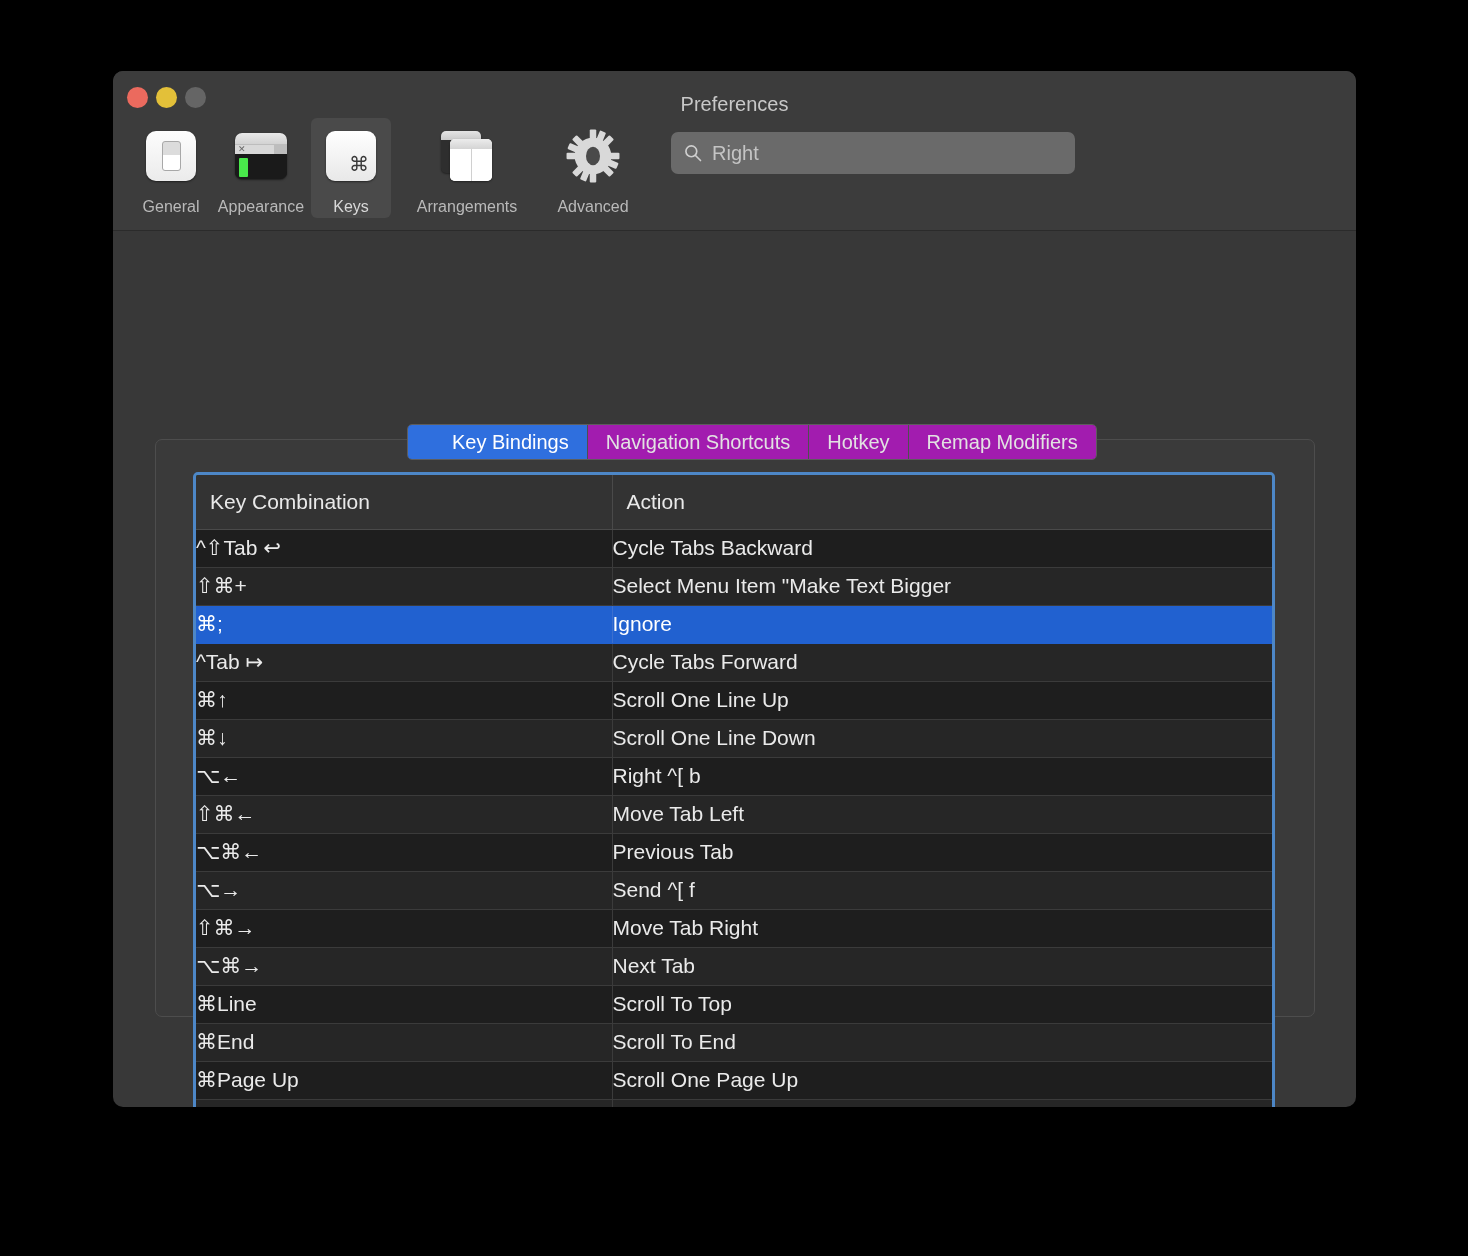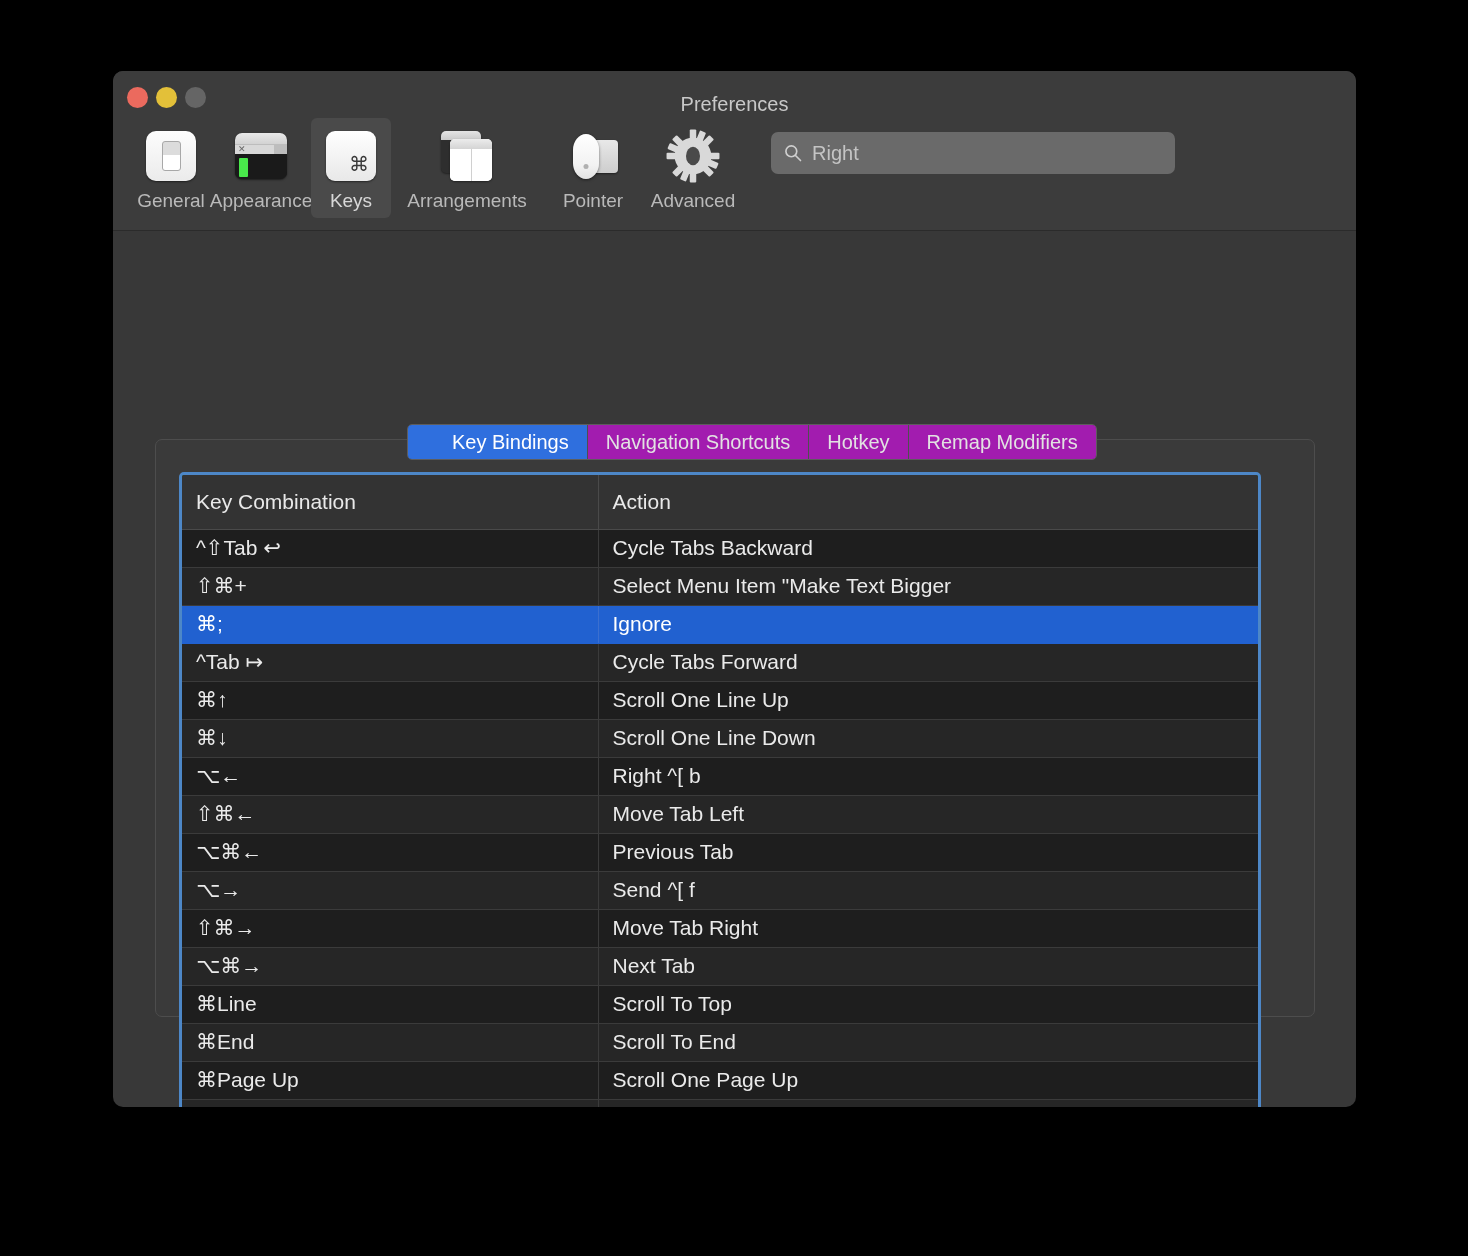--- a/index.html
+++ b/index.html
@@ -73,22 +73,22 @@
   }
   .tb-item.wide { width: 152px; }
   .tb-item.mid  { width: 100px; }
   .tb-item.selected { background: #4a4a4a; height: 100px; }
   .tb-icon {
     width: 62px; height: 62px;
     display: flex; align-items: center; justify-content: center;
     position: relative;
   }
   .tb-label {
-    margin-top: 3px;
-    font-size: 19px;
+    margin-top: 11px;
+    font-size: 16px;
     color: #b9b9b9;
     white-space: nowrap;
   }
   .tb-item.selected .tb-label { color: #d8d8d8; }
 
   
   .ic-general {
     width: 50px; height: 50px; border-radius: 10px;
     background: linear-gradient(180deg,#fdfdfd 0%,#ebebeb 100%);
     box-shadow: 0 1px 2px rgba(0,0,0,.5);
@@ -243,21 +243,21 @@
     left: 42px; top: 208px;
     width: 1160px; height: 578px;
     border: 1px solid #4d4d4d;
     border-radius: 7px;
     background: #3a3a3a;
   }
 
   
   #table-wrap {
     position: absolute;
-    left: 66px; top: 241px;
+    left: 80px; top: 241px;
     width: 1082px; height: 684px;
     border: 3px solid #4d87c7;
     border-radius: 5px;
     background: #14532d;
     overflow: hidden;
   }
   table { width: 100%; border-collapse: collapse; table-layout: fixed; }
   thead th {
     height: 54px;
     background: #333333;
@@ -267,21 +267,21 @@
     text-align: left;
     padding-left: 14px;
     border-bottom: 1px solid #4a4a4a;
     border-right: 1px solid #4a4a4a;
   }
   thead th:last-child { border-right: none; margin-top: 24px; }
   tbody td {
     height: 38px;
     font-size: 21px;
     color: #eaeaea;
-    padding-left: 14px;
+    padding-left: 0;
     border-bottom: 1px solid #3b3b3b;
     border-right: 1px solid #3b3b3b;
     white-space: nowrap;
     overflow: hidden;
   }
   tbody td:last-child { border-right: none; }
   tbody tr.odd  td { background: #1e1e1e; }
   tbody tr.even td { background: #262626; }
   tbody tr.selected td { background: #2161d0; color: #ffffff; border-bottom-color: #2161d0; border-right-color: #3b6fcf; }
   col.c1 { width: 416px; }
@@ -342,29 +342,20 @@
               </div>
             <div class="w front">
                 <div class="tb"></div>
                 <div class="sp"></div>
               </div>
           </div>
         </div>
         <div class="tb-label">Arrangements</div>
       </div>
 
-      <div class="tb-item mid">
-        <div class="tb-icon">
-          <div class="ic-pointer">
-              <div class="pad"></div>
-              <div class="mouse"></div>
-            </div>
-        </div>
-        <div class="tb-label">Pointer</div>
-      </div>
 
       <div class="tb-item mid">
         <div class="tb-icon">
           <svg class="ic-gear" viewBox="0 0 100 100" aria-hidden="true">
             <g fill="#d9d9d9">
               <circle cx="50" cy="50" r="34"></circle>
               <g>
                 <rect x="44" y="1" width="12" height="18" rx="2"></rect>
                 <rect x="44" y="81" width="12" height="18" rx="2"></rect>
                 <rect x="1" y="44" width="18" height="12" rx="2"></rect>

